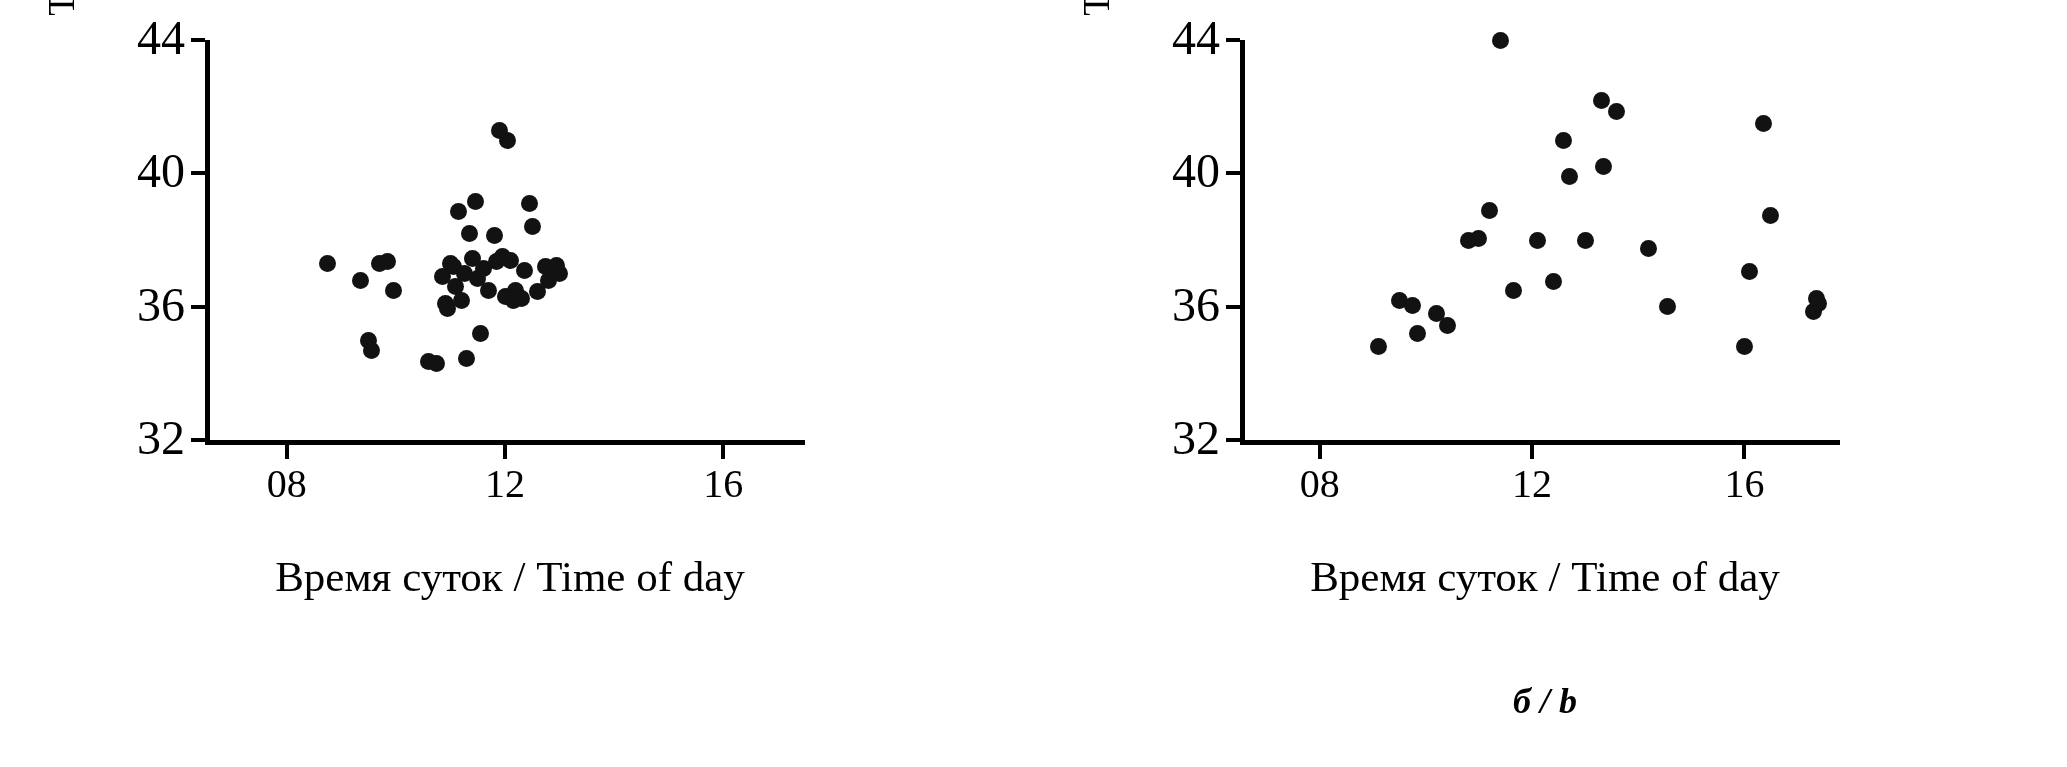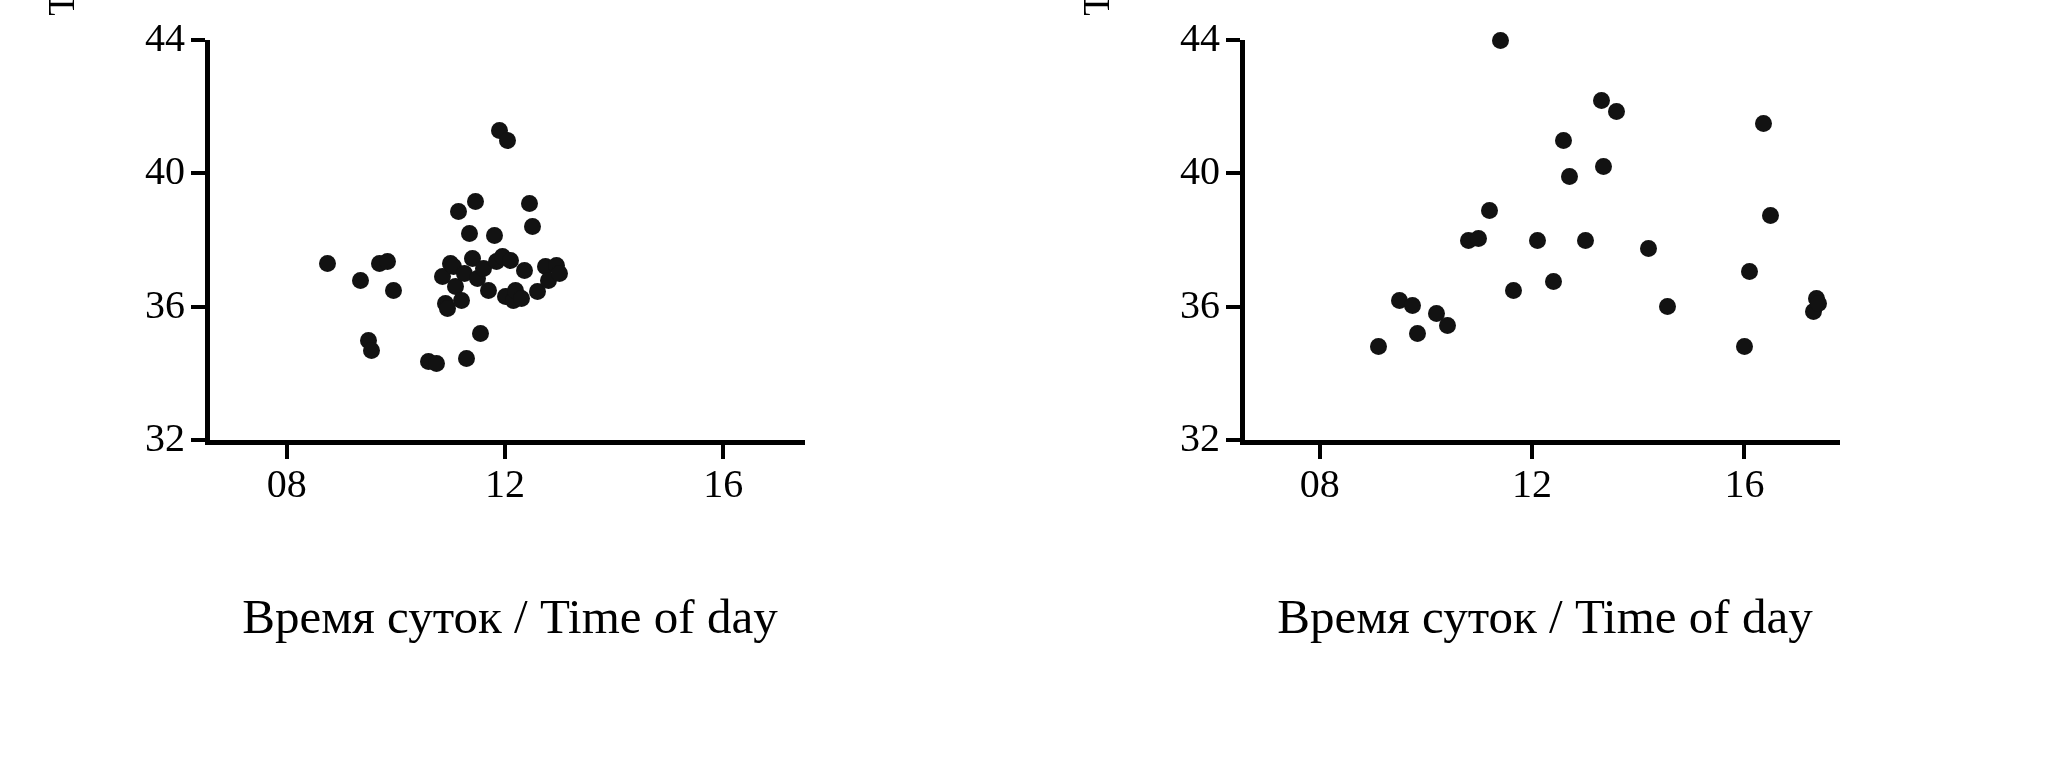--- a/index.html
+++ b/index.html
@@ -60,21 +60,21 @@
   }
   .tick-x {
     position: absolute;
     top: 405px;
     width: 4px;
     height: 14px;
     background: #000000;
   }
   .ylab {
     position: absolute;
-    font-size: 40px;
+    font-size: 48px;
     line-height: 40px;
     white-space: nowrap;
   }
   .xlab {
     position: absolute;
     font-size: 40px;
     line-height: 40px;
     white-space: nowrap;
     text-align: center;
   }
@@ -90,25 +90,25 @@
     line-height: 44px;
     text-align: center;
     white-space: nowrap;
   }
   .axis-title-y .l1,
   .axis-title-y .l2 {
     display: block;
   }
   .axis-title-x {
     position: absolute;
-    top: 588px;
+    top: 552px;
     width: 1000px;
     left: 0;
     text-align: center;
-    font-size: 49px;
+    font-size: 43px;
   }
   .panel-label {
     position: absolute;
     top: 680px;
     width: 1000px;
     left: 0;
     text-align: center;
     font-size: 36px;
     font-style: italic;
     font-weight: bold;
@@ -243,15 +243,16 @@
         <div class="dot" style="left: 427.434px; top: 266.667px;"></div>
         <div class="dot" style="left: 504.425px; top: 306.667px;"></div>
         <div class="dot" style="left: 509.735px; top: 231.667px;"></div>
         <div class="dot" style="left: 523.009px; top: 83.3333px;"></div>
         <div class="dot" style="left: 530.973px; top: 175px;"></div>
         <div class="dot" style="left: 573.451px; top: 271.667px;"></div>
         <div class="dot" style="left: 576.106px; top: 258.333px;"></div>
         <div class="dot" style="left: 578.761px; top: 263.333px;"></div>
       </div>
     <div class="axis-title-x">Время суток / Time of day</div>
+    <div class="panel-label">б / b</div>
   </div>
 
 </div>
 
 </body></html>

